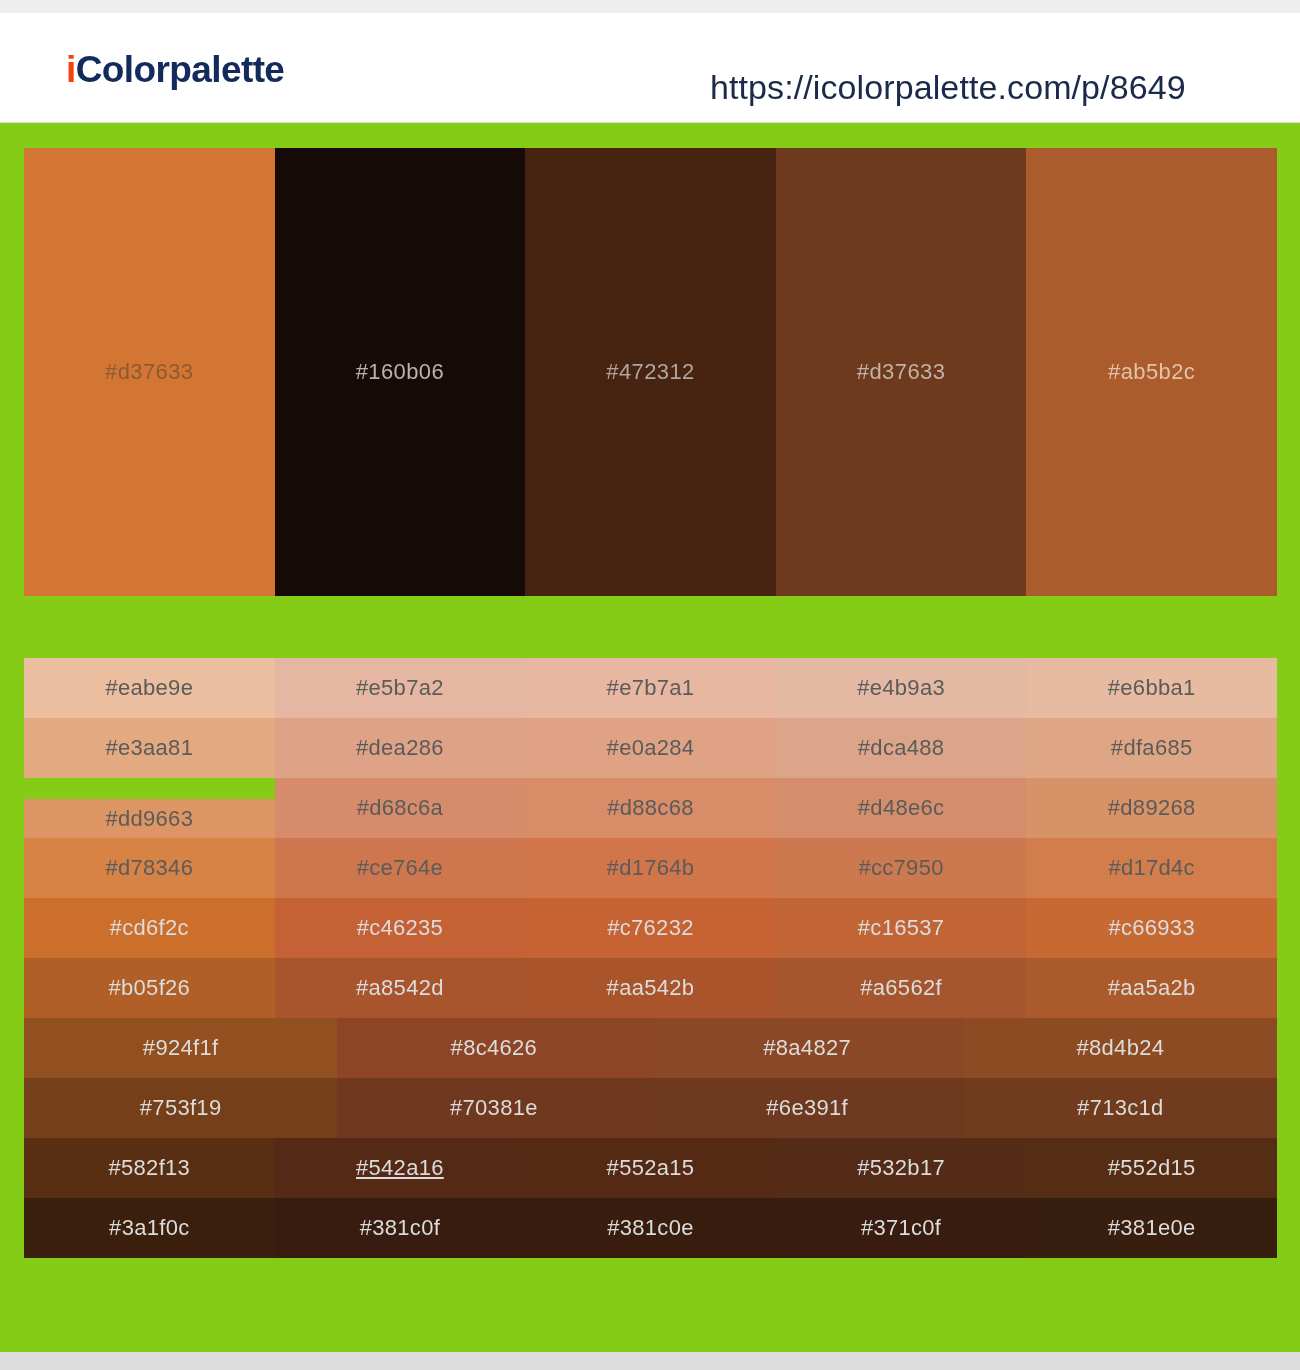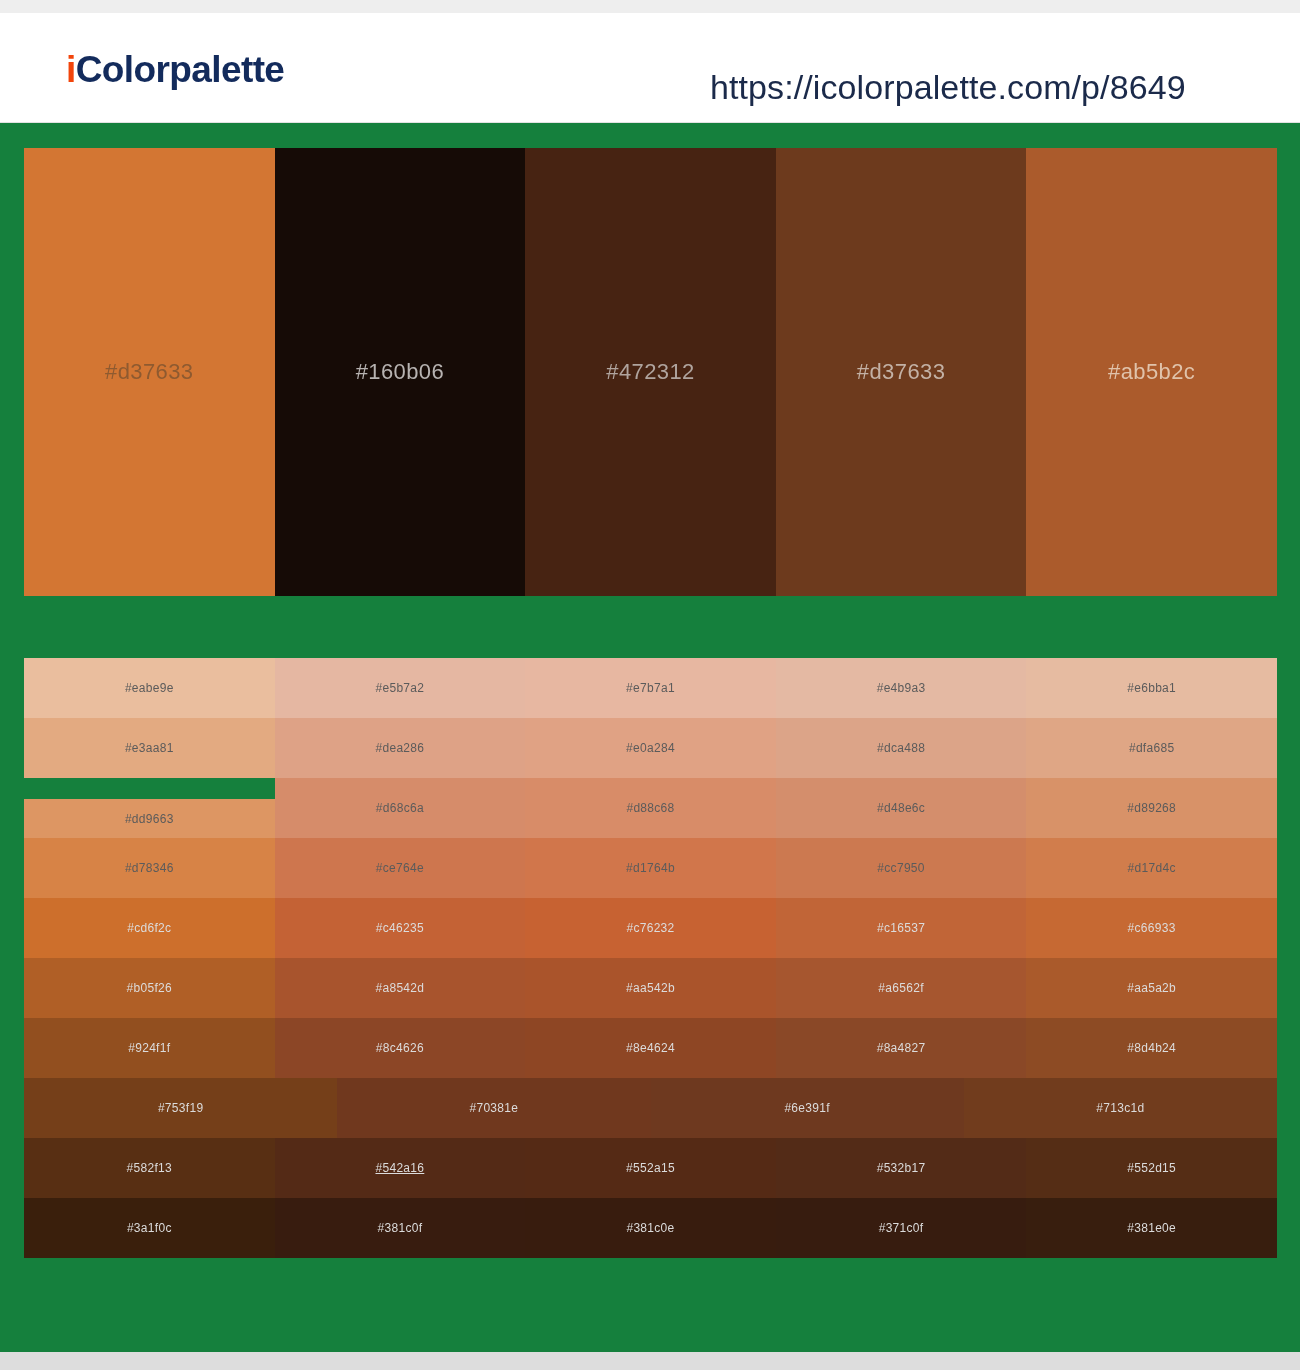--- a/index.html
+++ b/index.html
@@ -8,21 +8,21 @@
     width: 1300px;
     height: 1370px;
     background: #ffffff;
     font-family: "Liberation Sans", sans-serif;
     overflow: hidden;
   }
   .page {
     position: relative;
     width: 1300px;
     height: 1370px;
-    background: #15803d;
+    background: #84cc16;
   }
 
   
   .top-strip {
     position: absolute;
     top: 0; left: 0;
     width: 1300px;
     height: 13px;
     background: #eeeeee;
   }
@@ -95,21 +95,21 @@
   .shade-row {
     display: flex;
     width: 100%;
     height: 60px;
   }
   .shade-cell {
     flex: 1 1 0;
     display: flex;
     align-items: center;
     justify-content: center;
-    font-size: 12px;
+    font-size: 22px;
     letter-spacing: 0.3px;
     white-space: nowrap;
   }
 
   
   .bottom-strip {
     position: absolute;
     left: 0;
     top: 1352px;
     width: 1300px;
@@ -188,21 +188,20 @@
       <div class="shade-row">
         <div class="shade-cell" style="background: rgb(176, 95, 38); color: rgb(220, 220, 220);">#b05f26</div>
         <div class="shade-cell" style="background: rgb(168, 84, 45); color: rgb(220, 220, 220);">#a8542d</div>
         <div class="shade-cell" style="background: rgb(170, 84, 43); color: rgb(220, 220, 220);">#aa542b</div>
         <div class="shade-cell" style="background: rgb(166, 86, 47); color: rgb(220, 220, 220);">#a6562f</div>
         <div class="shade-cell" style="background: rgb(170, 90, 43); color: rgb(220, 220, 220);">#aa5a2b</div>
       </div>
       <div class="shade-row">
         <div class="shade-cell" style="background: rgb(146, 79, 31); color: rgb(220, 220, 220);">#924f1f</div>
         <div class="shade-cell" style="background: rgb(140, 70, 38); color: rgb(220, 220, 220);">#8c4626</div>
-        <div class="shade-cell" style="background: rgb(142, 70, 36); color: rgb(220, 220, 220);">#8e4624</div>
         <div class="shade-cell" style="background: rgb(138, 72, 39); color: rgb(220, 220, 220); text-align: center;">#8a4827</div>
         <div class="shade-cell" style="background: rgb(141, 75, 36); color: rgb(220, 220, 220);">#8d4b24</div>
       </div>
       <div class="shade-row">
         <div class="shade-cell" style="background: rgb(117, 63, 25); color: rgb(220, 220, 220);">#753f19</div>
         <div class="shade-cell" style="background: rgb(112, 56, 30); color: rgb(220, 220, 220);">#70381e</div>
         <div class="shade-cell" style="background: rgb(110, 57, 31); color: rgb(220, 220, 220);">#6e391f</div>
         <div class="shade-cell" style="background: rgb(113, 60, 29); color: rgb(220, 220, 220); text-align: center;">#713c1d</div>
       </div>
       <div class="shade-row">

